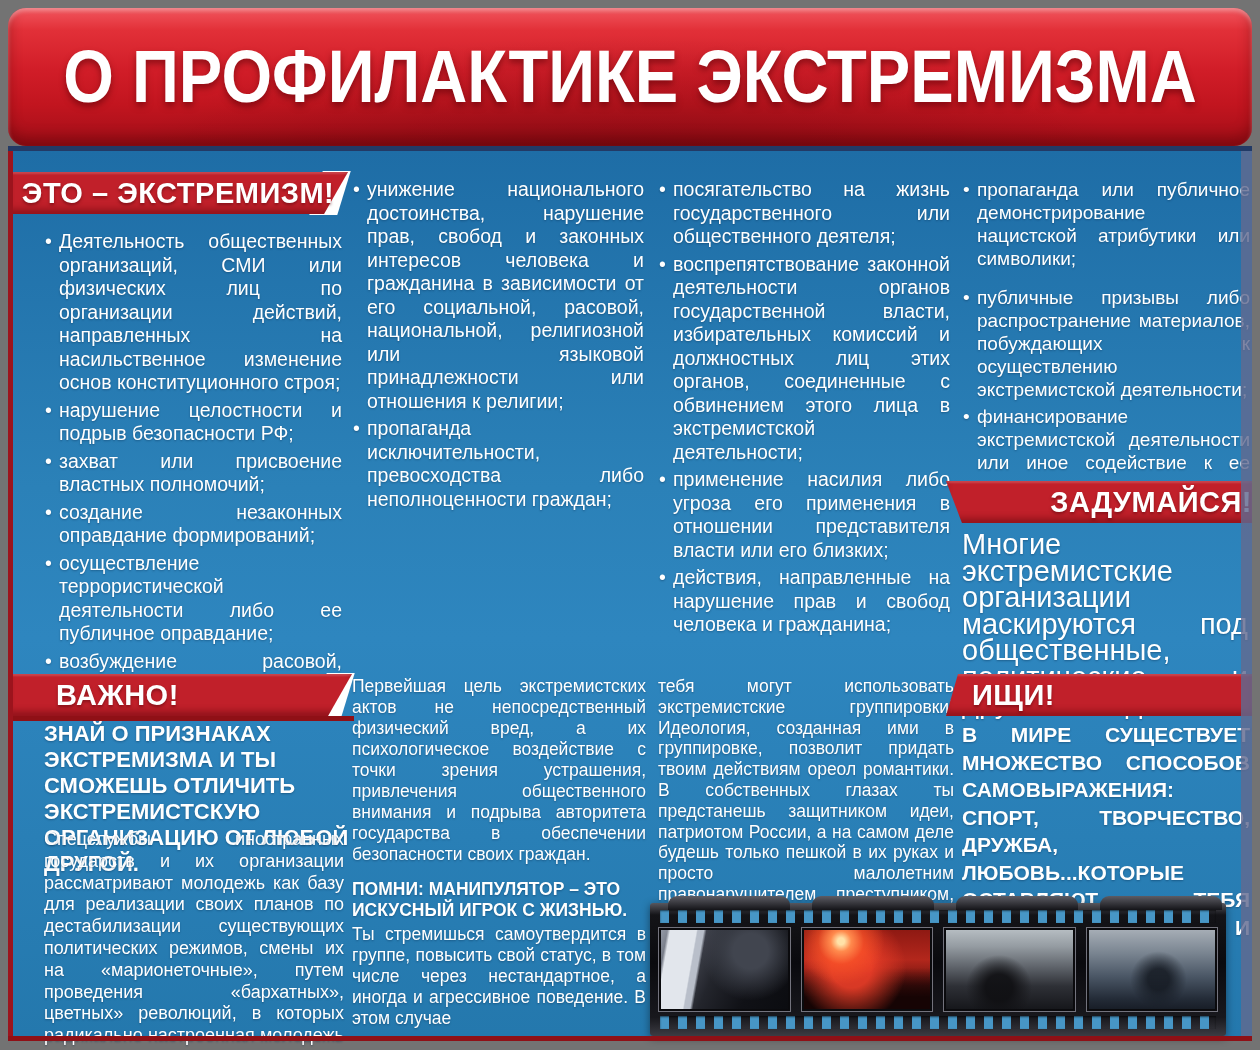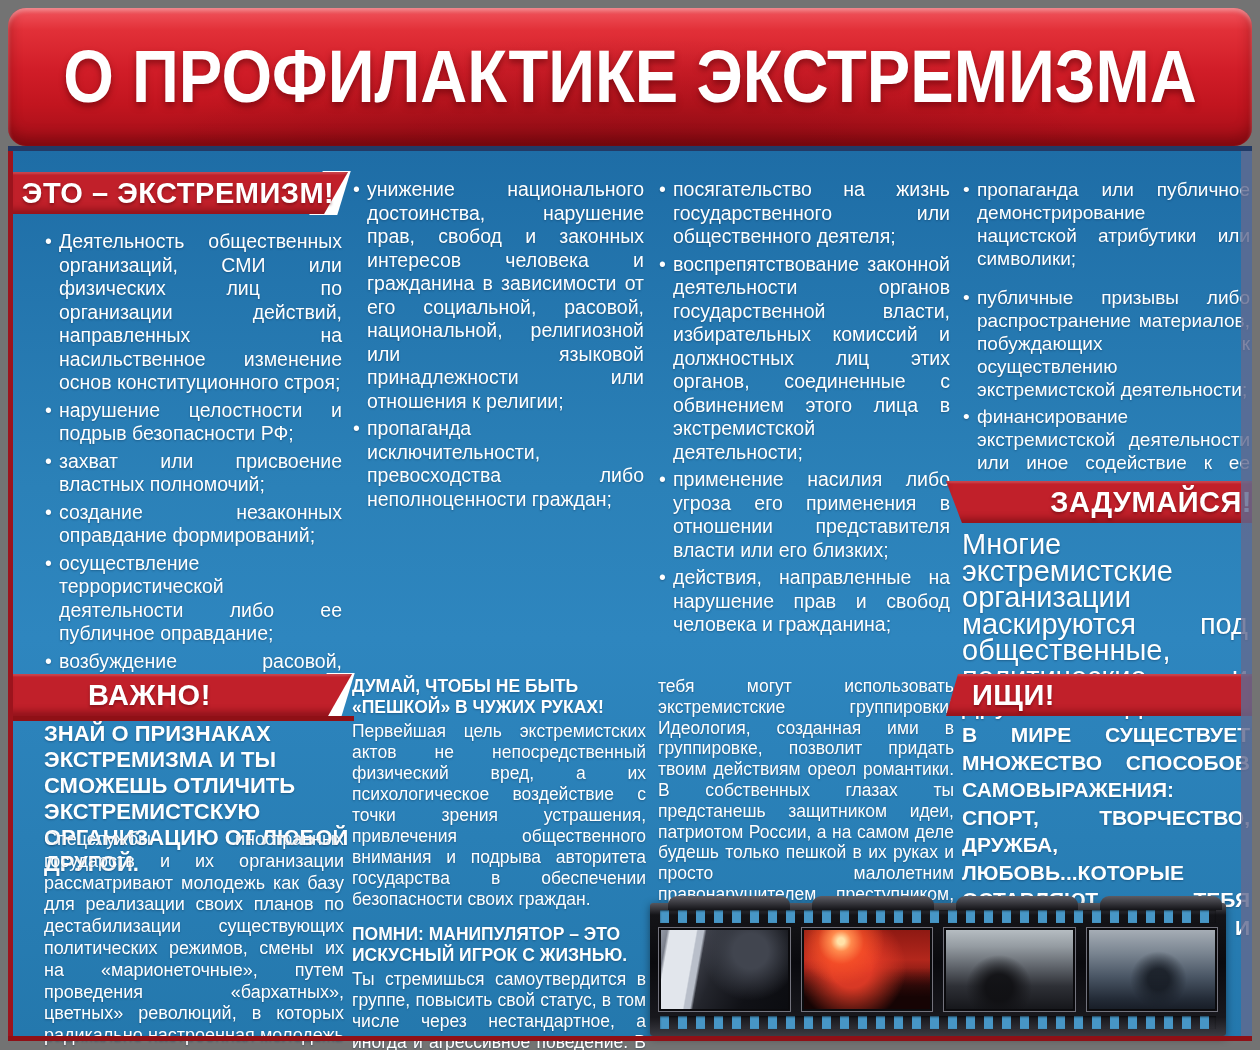--- a/index.html
+++ b/index.html
@@ -37,21 +37,21 @@
   
   .badge { position:absolute; height:42px; z-index:3; }
   .badge-white { position:absolute; top:-1px; bottom:-1px; right:4px; width:28px; background:#fff; transform:skewX(-17deg); }
   .badge-shape { position:absolute; inset:0; background:#c1202a; box-shadow:inset 0 -5px 6px rgba(90,5,10,.45), inset 0 2px 2px rgba(255,255,255,.18); }
   .slant-right .badge-shape { clip-path:polygon(0 0, 100% 0, calc(100% - 24px) 100%, 0 100%); }
   .badge-zadumaysya .badge-shape { clip-path:polygon(0 0, 100% 0, 100% 100%, 16px 100%); }
   .badge-ischi .badge-shape { clip-path:polygon(12px 0, 100% 0, 100% 100%, 0 100%); }
   .badge-label { position:relative; z-index:2; color:#fff; font-weight:bold; font-size:29px; line-height:42px; text-shadow:0 2px 3px rgba(80,4,10,.5); letter-spacing:.5px; display:block; }
   .badge-eto { left:0; top:21px; width:340px; text-align:center; }
   .badge-vazhno { left:0; top:523px; width:344px; }
-  .badge-vazhno .badge-label { padding-left:80px; }
+  .badge-vazhno .badge-label { padding-left:48px; }
   .badge-vazhno::after { content:""; position:absolute; left:0; right:-2px; bottom:-5px; height:5px; background:#8f1016; }
   .badge-zadumaysya { left:938px; top:330px; width:306px; }
   .badge-zadumaysya .badge-label { padding-left:24px;text-align:right; }
   .badge-ischi { left:938px; top:523px; width:306px; }
   .badge-ischi .badge-label { padding-left:26px; }
 
   
   ul.bullets { list-style:none; position:absolute; }
   ul.bullets li { position:relative; padding-left:15px; margin-bottom:4px; text-align:justify; font-size:19.5px; line-height:23.5px; }
   ul.bullets li::before { content:"•"; position:absolute; left:1px; top:0; }
@@ -156,21 +156,20 @@
 
     <div class="badge badge-vazhno slant-right">
       <span class="badge-white"></span>
       <span class="badge-shape"></span>
       <span class="badge-label">ВАЖНО!</span>
     </div>
     <div class="vazhno-lead wt">ЗНАЙ О ПРИЗНАКАХ ЭКСТРЕМИЗМА И ТЫ СМОЖЕШЬ ОТЛИЧИТЬ ЭКСТРЕМИСТСКУЮ ОРГАНИЗАЦИЮ ОТ ЛЮБОЙ ДРУГОЙ.</div>
     <div class="vazhno-body wt">Спецслужбы иностранных государств и их организации рассматривают молодежь как базу для реализации своих планов по дестабилизации существующих политических режимов, смены их на «марионеточные», путем проведения «бархатных», цветных» революций, в которых радикально настроенная молодежь нередко играет ведущую роль.</div>
 
     <div class="pawn-block wt">
-      <h3>ДУМАЙ, ЧТОБЫ НЕ БЫТЬ «ПЕШКОЙ» В ЧУЖИХ РУКАХ!</h3>
       <p>Первейшая цель экстремистских актов не непосредственный физический вред, а их психологическое воздействие с точки зрения устрашения, привлечения общественного внимания и подрыва авторитета государства в обеспечении безопасности своих граждан.</p>
       <h3>ПОМНИ: МАНИПУЛЯТОР – ЭТО ИСКУСНЫЙ ИГРОК С ЖИЗНЬЮ.</h3>
       <p>Ты стремишься самоутвердится в группе, повысить свой статус, в том числе через нестандартное, а иногда и агрессивное поведение. В этом случае</p>
     </div>
 
     <div class="continuation wt">тебя могут использовать экстремистские группировки! Идеология, созданная ими в группировке, позволит придать твоим действиям ореол романтики. В собственных глазах ты предстанешь защитником идеи, патриотом России, а на самом деле будешь только пешкой в их руках и просто малолетним правонарушителем, преступником, уличным хулиганом.</div>
 
     <div class="badge badge-ischi">
       <span class="badge-shape"></span>
       <span class="badge-label">ИЩИ!</span>

